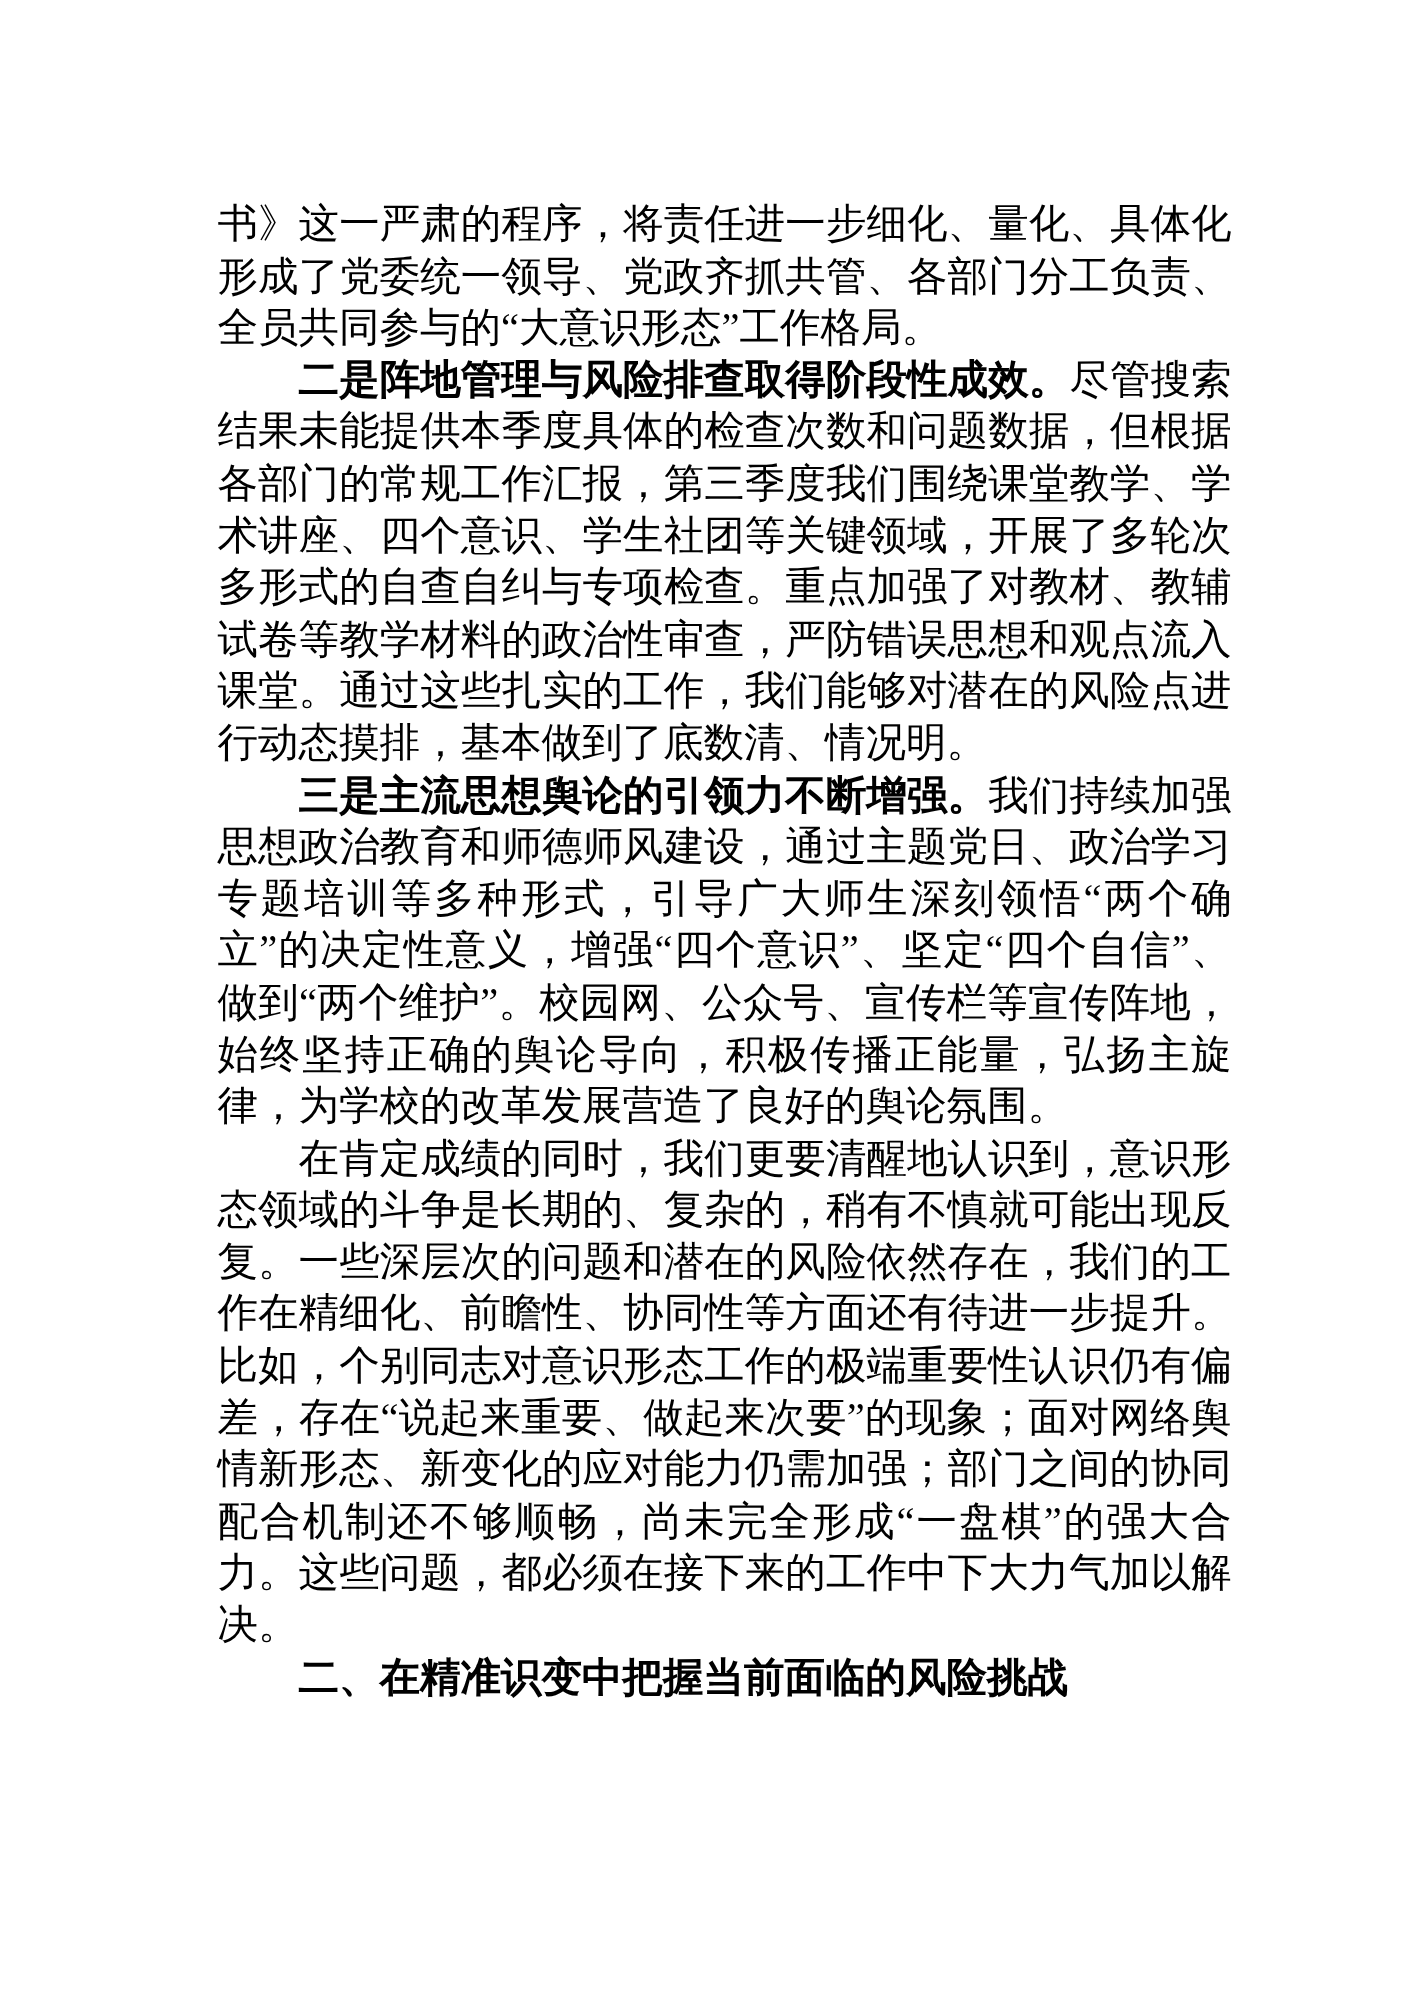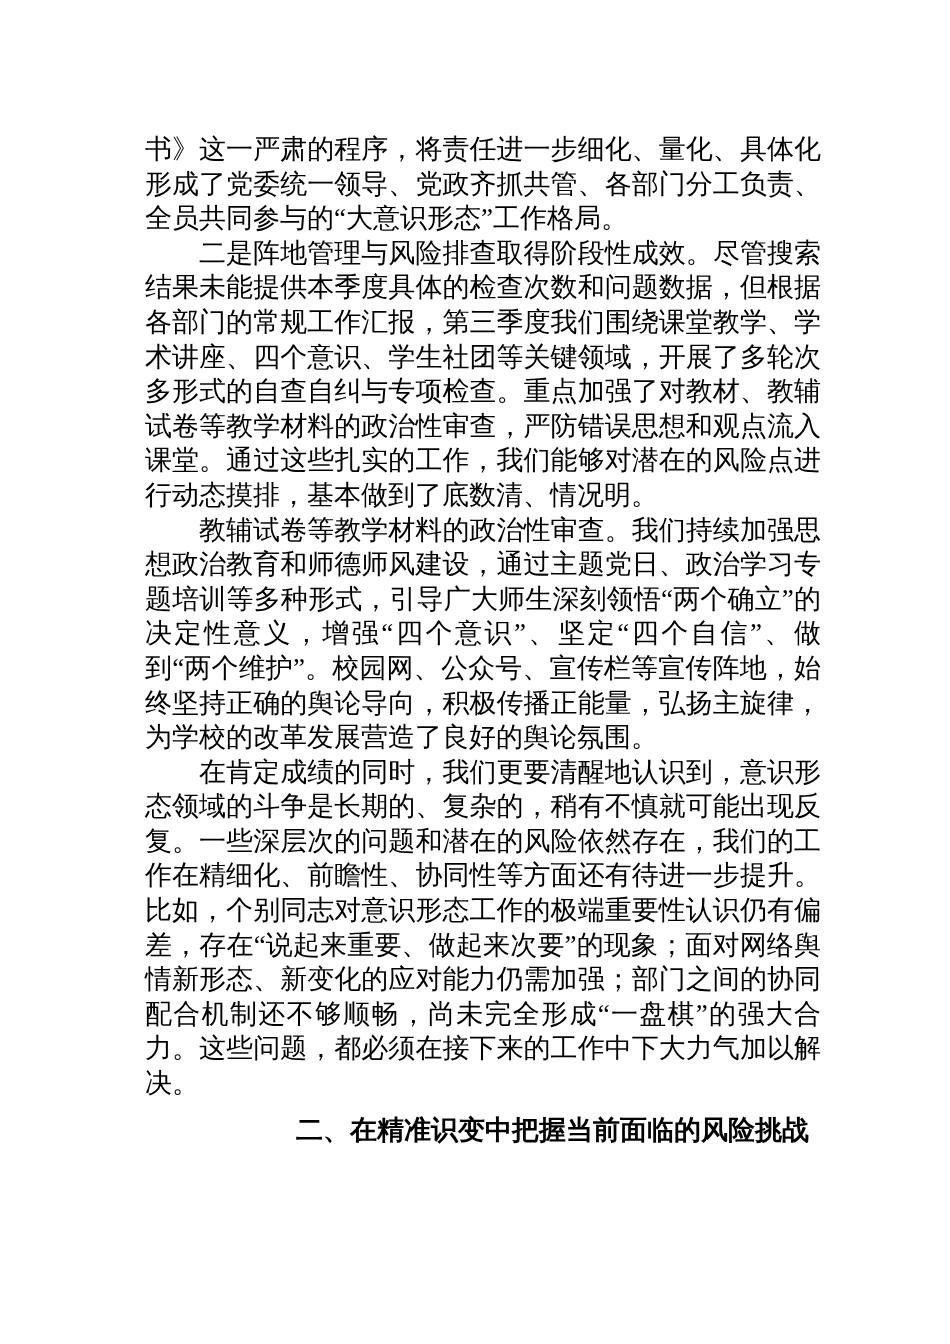--- a/index.html
+++ b/index.html
@@ -34,35 +34,35 @@
   }
   .para {
     margin: 0;
     padding: 0;
     text-indent: 2em;
   }
   .para.no-indent {
     text-indent: 0;
   }
   .lead {
-    font-weight: normal;
+    font-weight: bold;
   }
   .heading {
-    margin: 12px;
+    margin: 0;
     padding: 0;
     text-indent: 2em;
     font-weight: bold;
     font-family: "Liberation Sans", "DejaVu Sans", sans-serif;
-    text-align: right;
+    text-align: left;
   }
 </style>
 </head>
 <body>
 
 <div class="page">
   <div class="doc" id="doc-body">
       <p class="para no-indent"><span>书》这一严肃的程序，将责任进一步细化、量化、具体化形成了党委统一领导、党政齐抓共管、各部门分工负责、全员共同参与的“大意识形态”工作格局。</span></p>
       <p class="para"><span class="lead">二是阵地管理与风险排查取得阶段性成效。</span><span>尽管搜索结果未能提供本季度具体的检查次数和问题数据，但根据各部门的常规工作汇报，第三季度我们围绕课堂教学、学术讲座、四个意识、学生社团等关键领域，开展了多轮次多形式的自查自纠与专项检查。重点加强了对教材、教辅试卷等教学材料的政治性审查，严防错误思想和观点流入课堂。通过这些扎实的工作，我们能够对潜在的风险点进行动态摸排，基本做到了底数清、情况明。</span></p>
-      <p class="para"><span class="lead">教辅试卷等教学材料的政治性审查。</span><span>我们持续加强思想政治教育和师德师风建设，通过主题党日、政治学习专题培训等多种形式，引导广大师生深刻领悟“两个确立”的决定性意义，增强“四个意识”、坚定“四个自信”、做到“两个维护”。校园网、公众号、宣传栏等宣传阵地，始终坚持正确的舆论导向，积极传播正能量，弘扬主旋律，为学校的改革发展营造了良好的舆论氛围。</span></p>
+      <p class="para"><span class="lead">三是主流思想舆论的引领力不断增强。</span><span>我们持续加强思想政治教育和师德师风建设，通过主题党日、政治学习专题培训等多种形式，引导广大师生深刻领悟“两个确立”的决定性意义，增强“四个意识”、坚定“四个自信”、做到“两个维护”。校园网、公众号、宣传栏等宣传阵地，始终坚持正确的舆论导向，积极传播正能量，弘扬主旋律，为学校的改革发展营造了良好的舆论氛围。</span></p>
       <p class="para"><span>在肯定成绩的同时，我们更要清醒地认识到，意识形态领域的斗争是长期的、复杂的，稍有不慎就可能出现反复。一些深层次的问题和潜在的风险依然存在，我们的工作在精细化、前瞻性、协同性等方面还有待进一步提升。比如，个别同志对意识形态工作的极端重要性认识仍有偏差，存在“说起来重要、做起来次要”的现象；面对网络舆情新形态、新变化的应对能力仍需加强；部门之间的协同配合机制还不够顺畅，尚未完全形成“一盘棋”的强大合力。这些问题，都必须在接下来的工作中下大力气加以解决。</span></p>
       <p class="heading">二、在精准识变中把握当前面临的风险挑战</p>
     </div>
 </div>
 
 </body></html>

